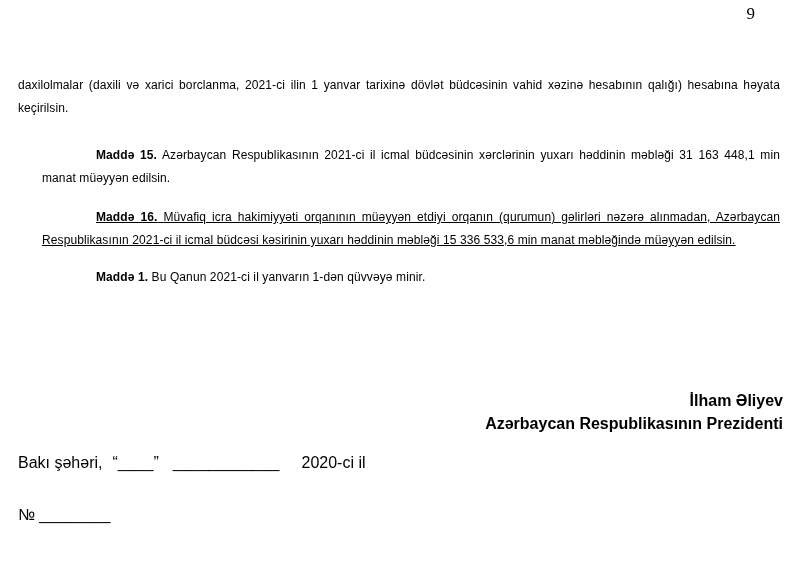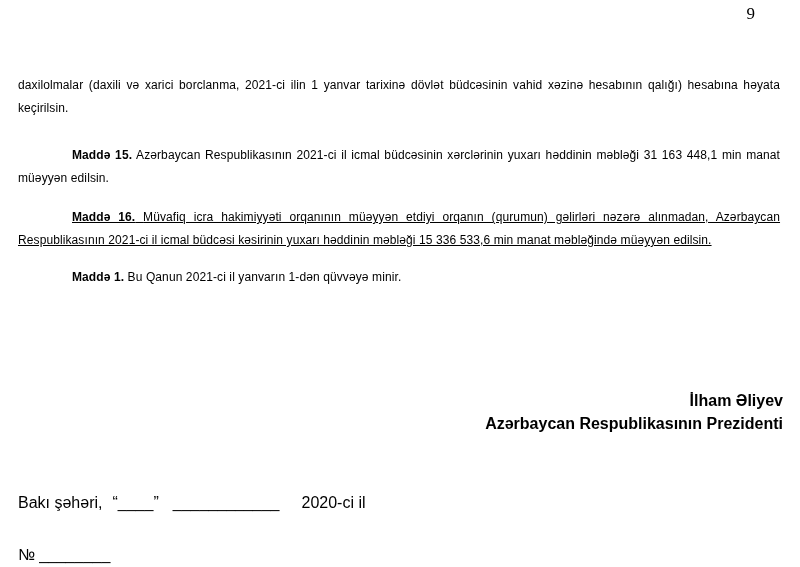--- a/index.html
+++ b/index.html
@@ -32,37 +32,38 @@
     font-size: 12px;
     line-height: 23px;
     text-align: justify;
     letter-spacing: 0.1px;
   }
   .para.first {
     margin-top: 74px;
   }
   .para.article {
     text-indent: 54px;
+    margin-left: 24px;
   }
   .para.article-15 { margin-top: 24px; }
   .para.article-16 { margin-top: 16px; text-decoration: underline; }
   .para.article-17 { margin-top: 14px; }
   .article-label {
     font-weight: bold;
   }
   .signature {
     margin: 100px -3px 0 auto;
     width: 392px;
     text-align: right;
     font-size: 16px;
     line-height: 23px;
     font-weight: bold;
   }
   .date-line {
-    margin-top: 56px;
+    margin-top: 16px;
     font-size: 16px;
     line-height: 23px;
     white-space: nowrap;
   }
   .number-line {
     margin-top: 29px;
     font-size: 16px;
     line-height: 23px;
     white-space: nowrap;
   }

